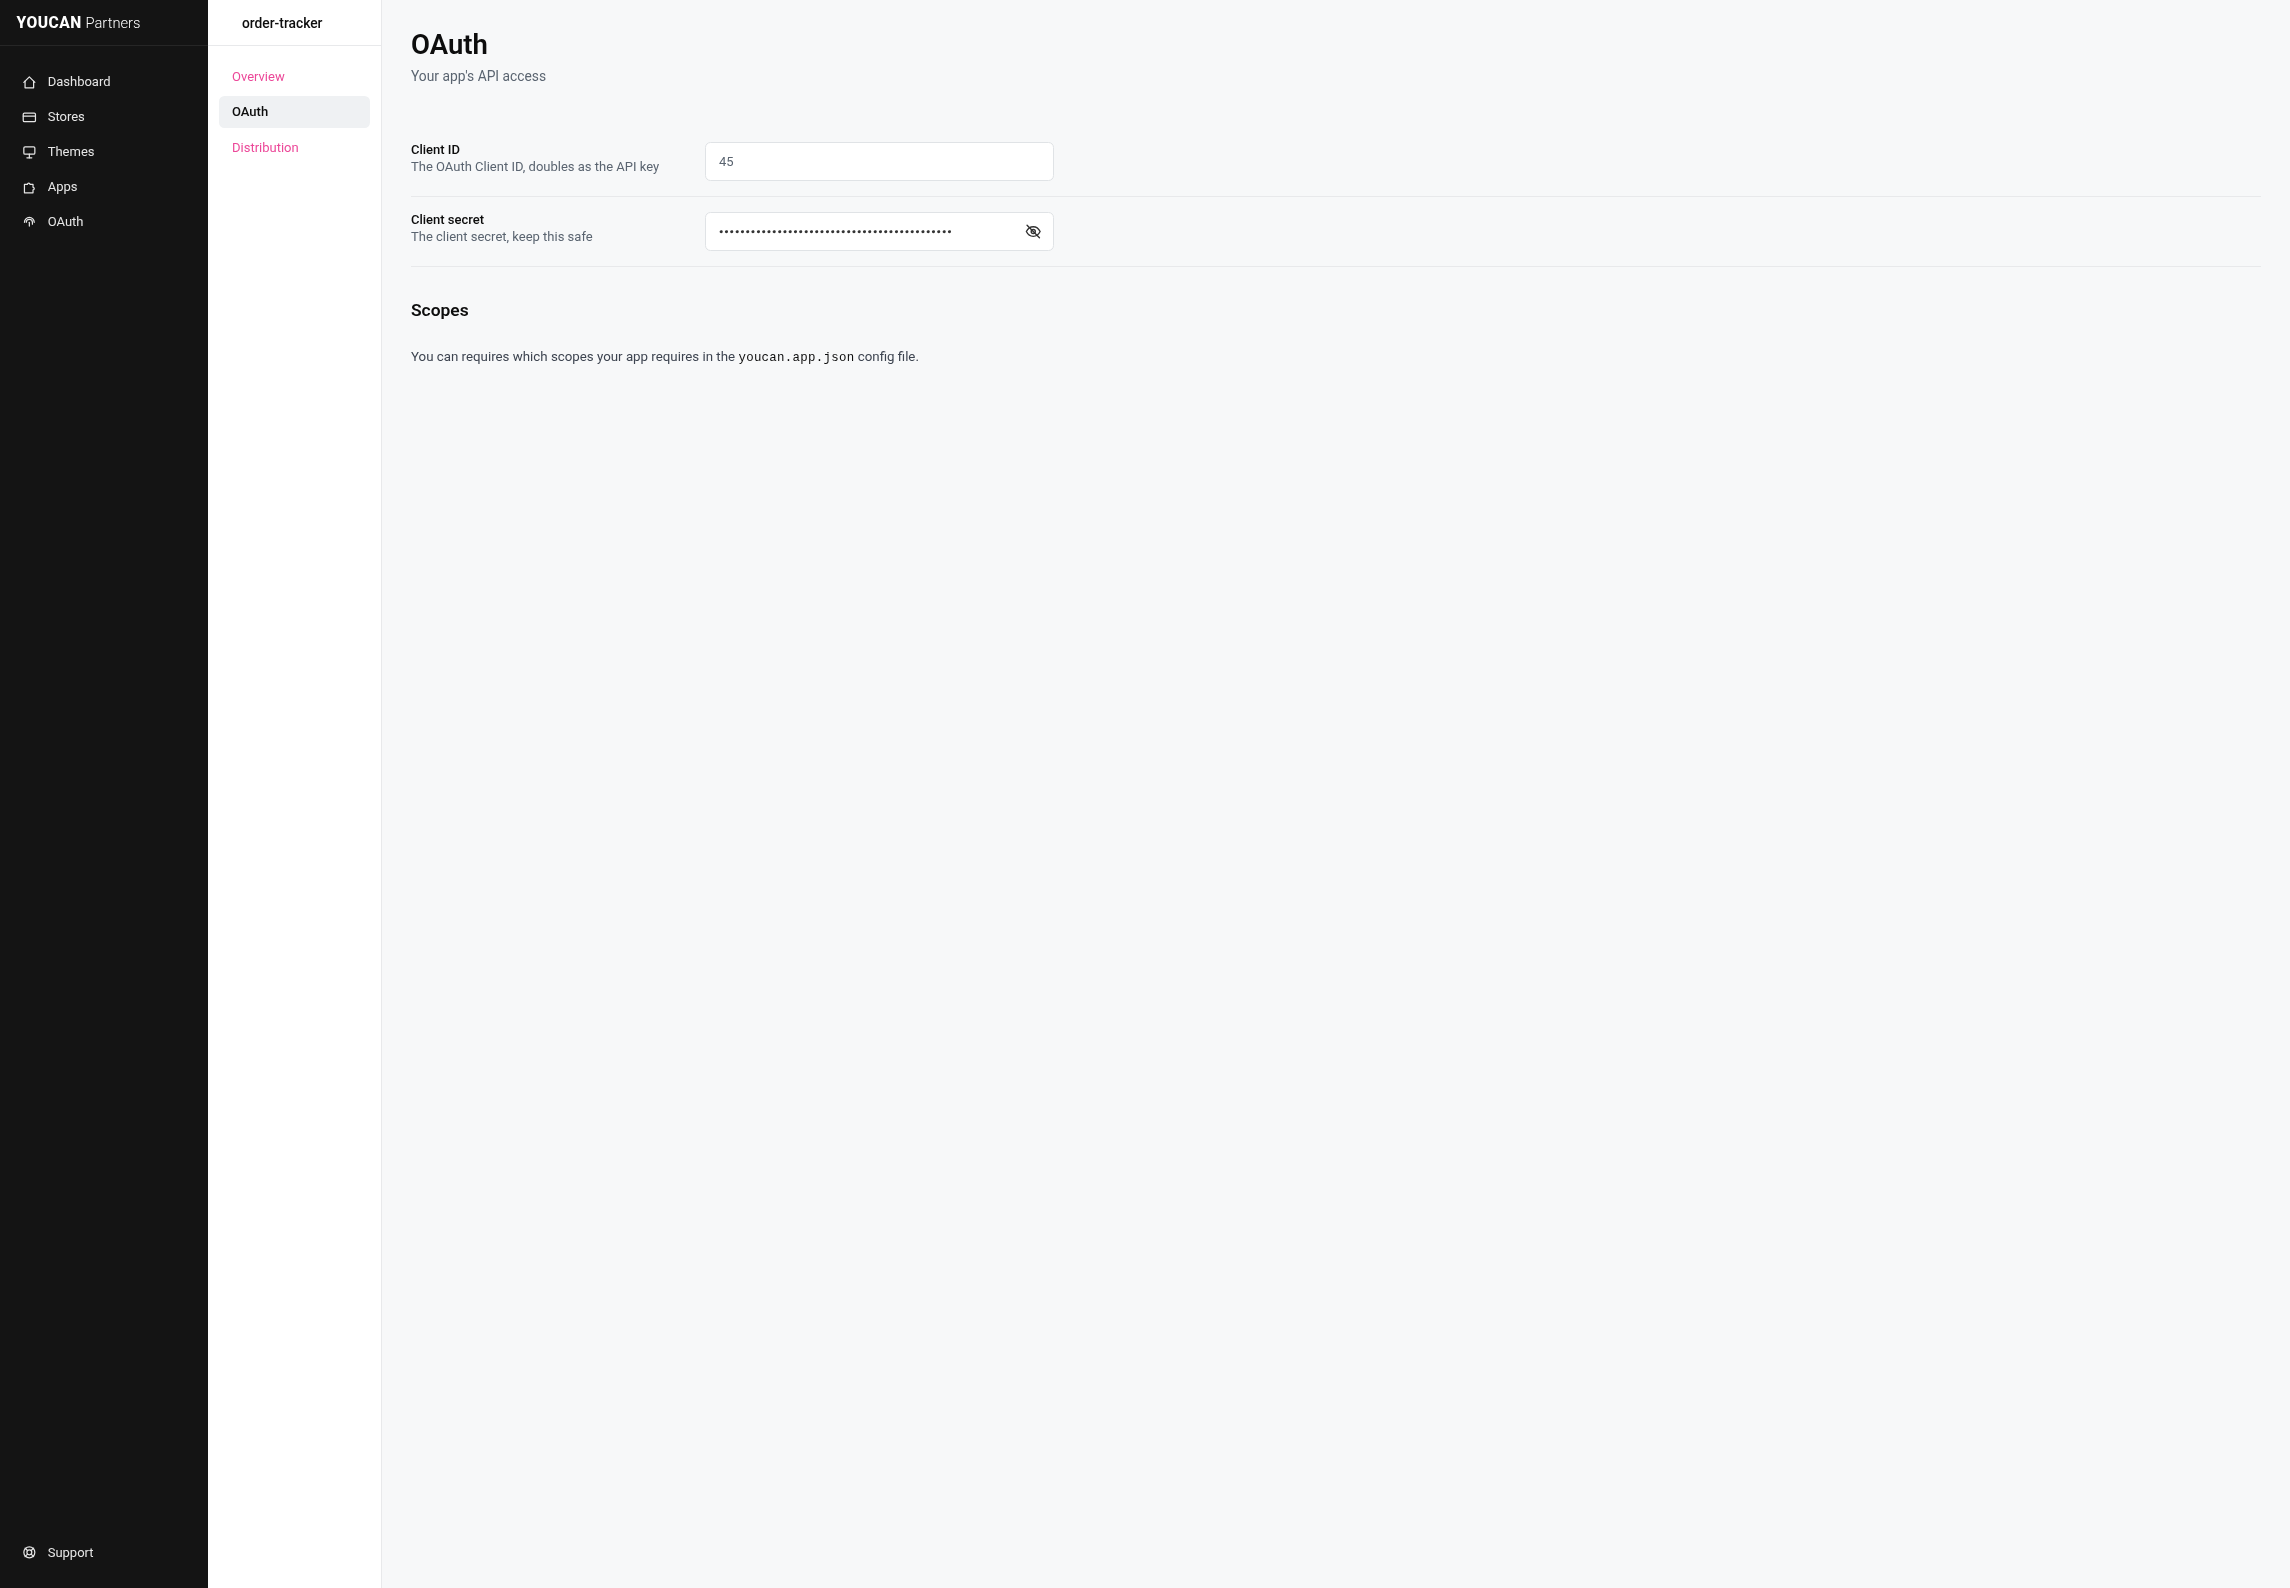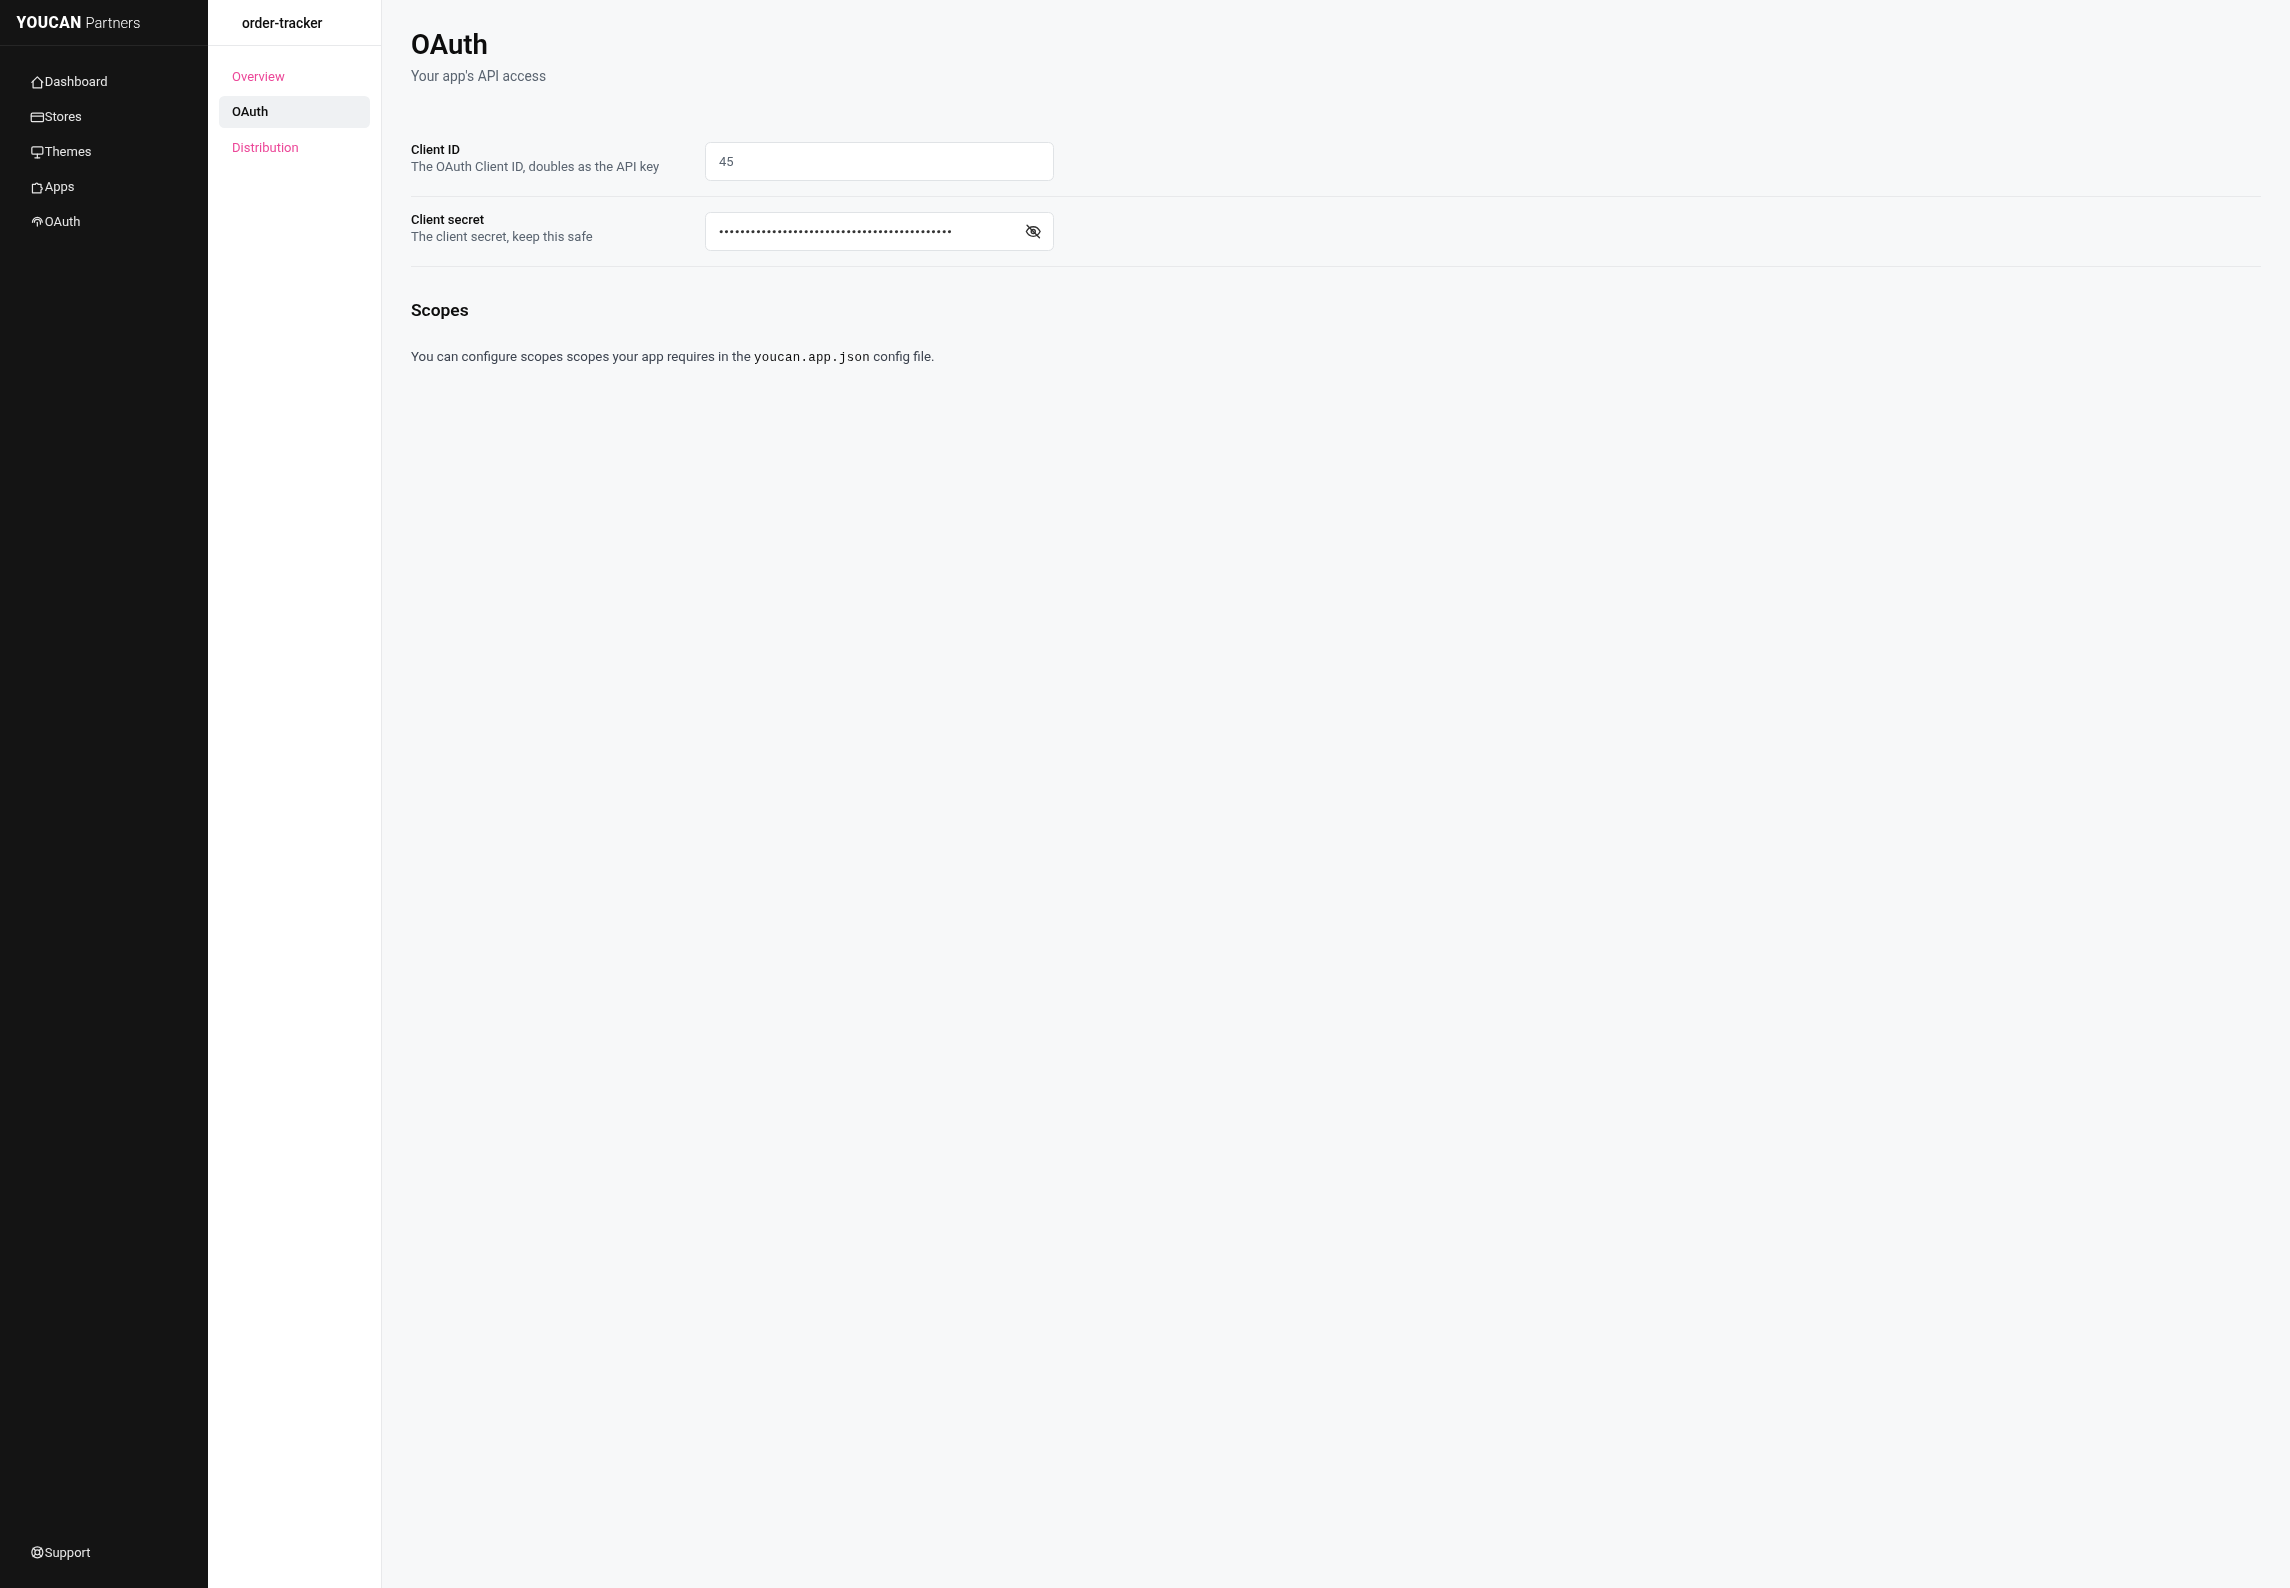--- a/index.html
+++ b/index.html
@@ -49,21 +49,22 @@
       font-weight: 300;
       font-size: 14.7px;
     }
     .primary-nav {
       flex: 1;
       padding-top: 18.4px;
     }
     .primary-nav-item {
       display: flex;
       align-items: center;
-      padding: 10px 30px;
+      gap: 11px;
+      padding: 10px 22px;
       color: #e6e6e6;
       font-size: 13px;
       cursor: pointer;
       font-weight: 400;
     }
     .primary-nav-item svg {
       width: 14.7px;
       height: 14.7px;
       flex-shrink: 0;
     }
@@ -306,17 +307,17 @@
             <path d="M2 12 s3.5-7 10-7 10 7 10 7-3.5 7-10 7S2 12 2 12Z"></path>
             <circle cx="12" cy="12" r="3"></circle>
             <line x1="3" y1="3" x2="21" y2="21"></line>
           </svg>
         </button>
       </div>
     </div>
 
     <h2 class="section-title">Scopes</h2>
     <p class="scopes-text">
-      <span>You can configure scopes scopes your app requires in the </span><code>youcan.app.json</code><span> config file.</span>
+      <span>You can requires which scopes your app requires in the </span><code>youcan.app.json</code><span> config file.</span>
     </p>
   </main>
 </div>
 
 
 </body></html>

